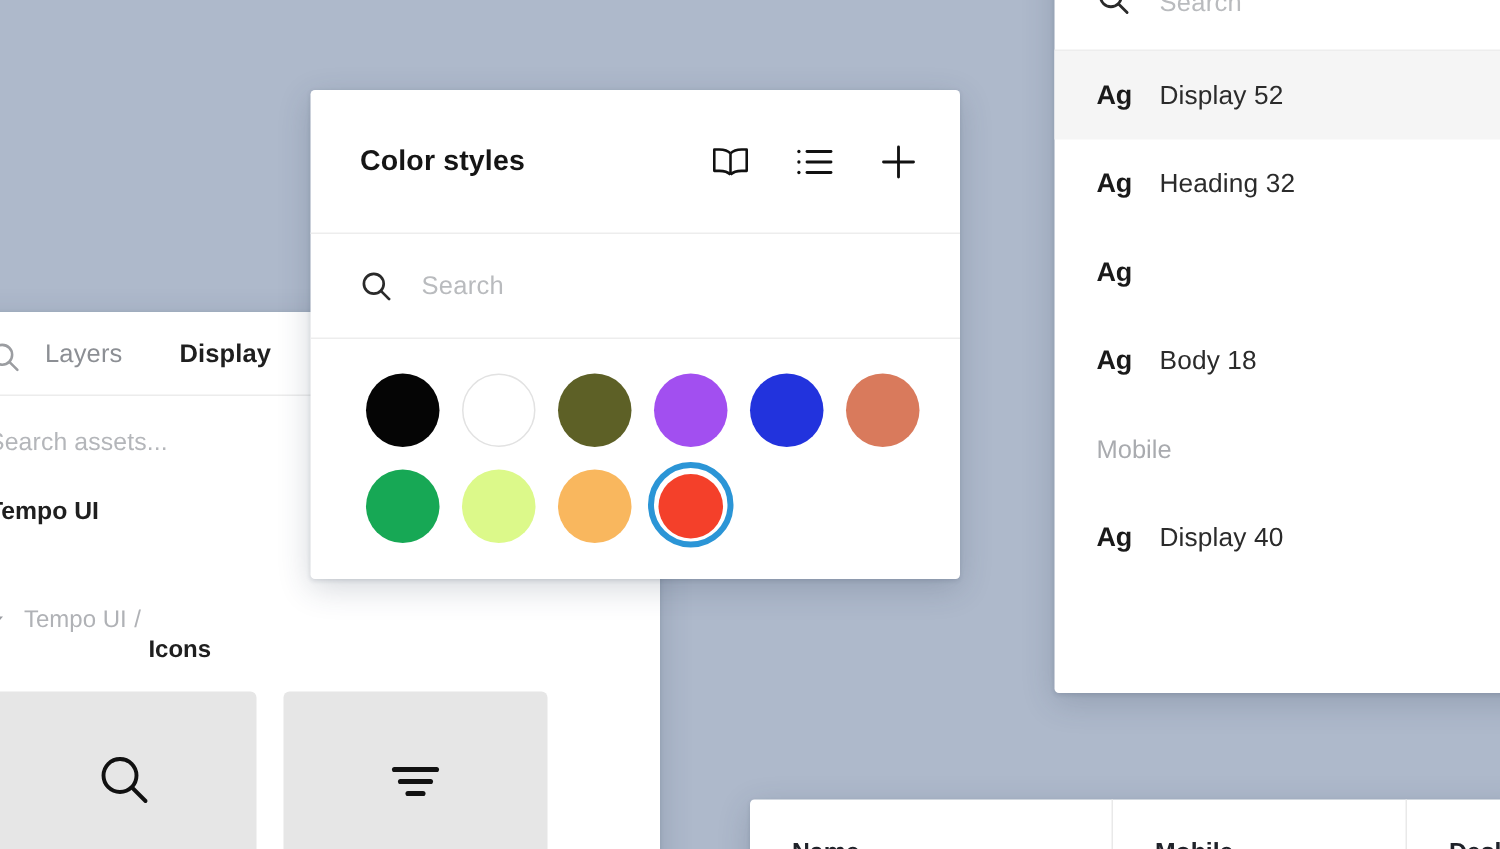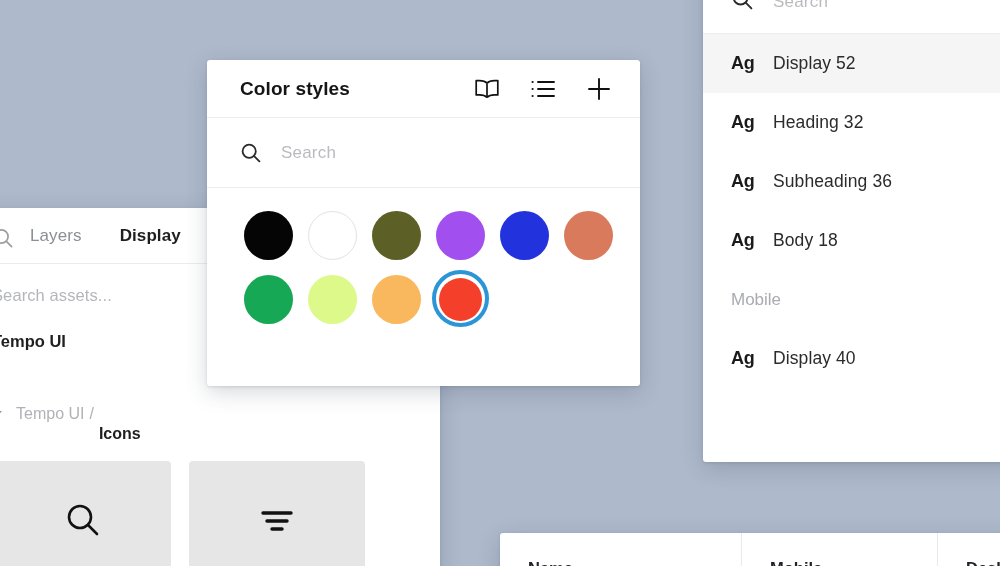--- a/index.html
+++ b/index.html
@@ -68,21 +68,21 @@
   .thumb {
     width: 176px; height: 118px; background: #e6e6e6; border-radius: 4px;
     display: flex; align-items: center; justify-content: center;
   }
 
   
   #color-styles-panel {
     left: 207px; top: 60px; width: 433px; height: 326px;
   }
   .cs-header {
-    height: 58px; display: flex; align-items: center;
+    height: 96px; display: flex; align-items: center;
     padding: 0 28px 0 33px; box-sizing: border-box;
     border-bottom: 1px solid #ededed;
   }
   .cs-title {
     font-size: 19px; font-weight: bold; color: #151515;
     letter-spacing: .1px; flex: 1;
   }
   .cs-actions { display: flex; align-items: center; gap: 30px; }
   .icon-btn { display: flex; align-items: center; justify-content: center;
               width: 26px; height: 26px; }
@@ -300,21 +300,20 @@
         <div class="ts-row selected">
           <span class="ts-ag">Ag</span>
           <span class="ts-label">Display 52</span>
         </div>
         <div class="ts-row">
           <span class="ts-ag">Ag</span>
           <span class="ts-label">Heading 32</span>
         </div>
         <div class="ts-row">
           <span class="ts-ag">Ag</span>
-          <span class="ts-label">Subheading 36</span>
         </div>
         <div class="ts-row">
           <span class="ts-ag">Ag</span>
           <span class="ts-label">Body 18</span>
         </div>
         <div class="ts-group">Mobile</div>
         <div class="ts-row">
           <span class="ts-ag">Ag</span>
           <span class="ts-label">Display 40</span>
         </div>

